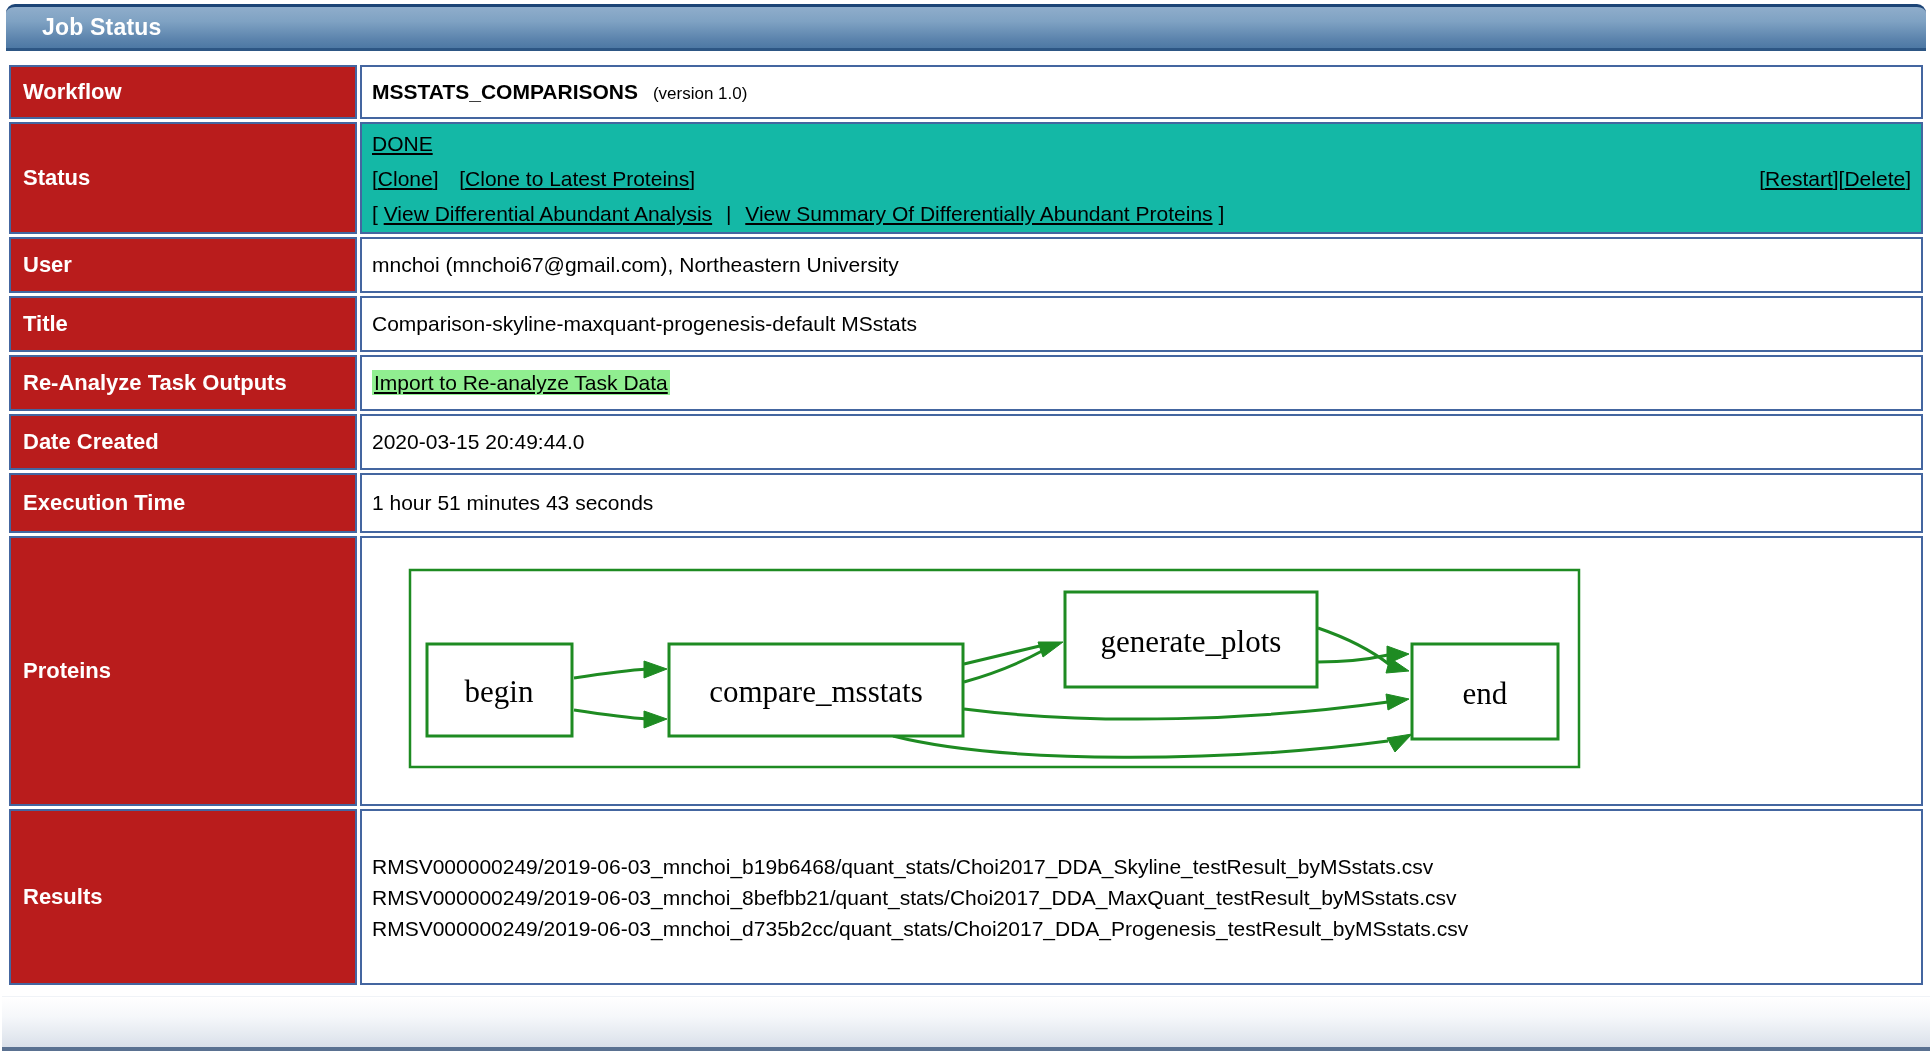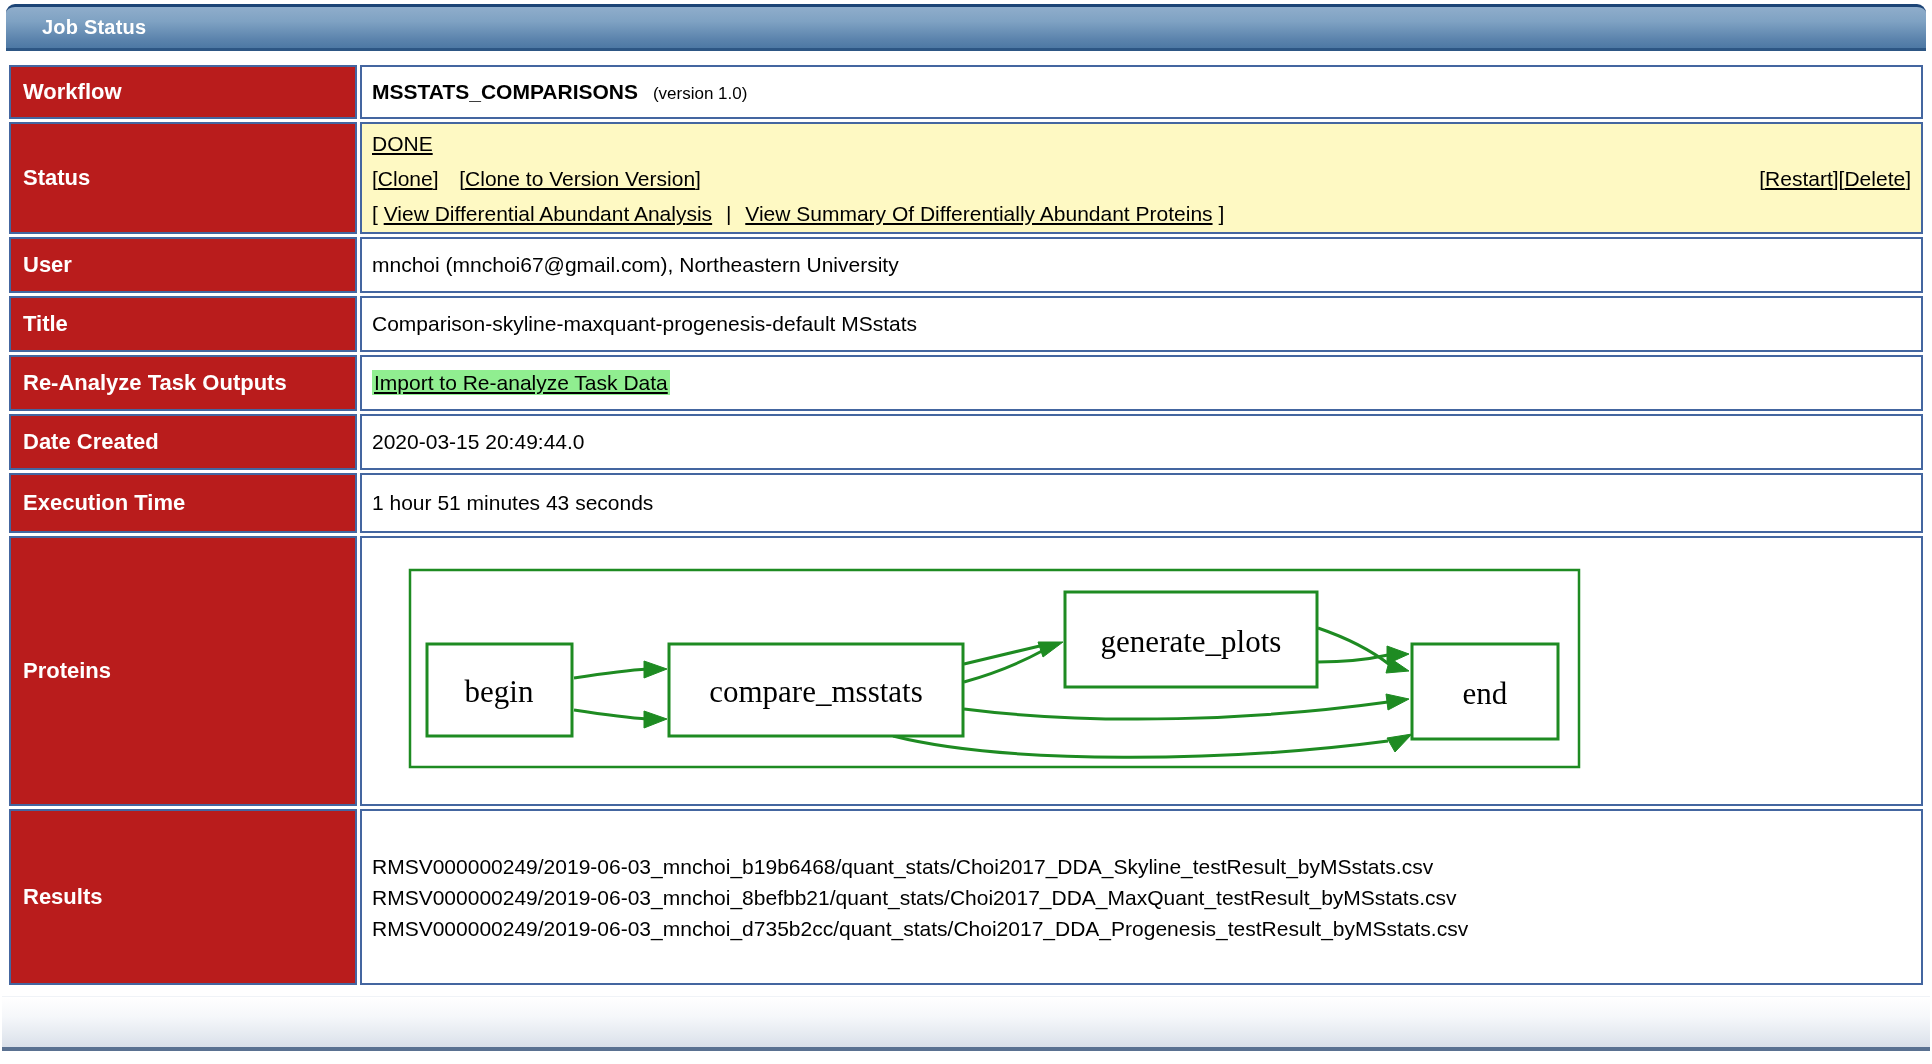--- a/index.html
+++ b/index.html
@@ -7,31 +7,31 @@
   .page{padding:4px 6px 0 6px;}
 
   
   .header-bar{
     height:41px;border-radius:9px 9px 0 0;
     border-top:3px solid #1c4476;
     background:linear-gradient(180deg,#8fadcb 0%,#7fa2c3 35%,#5c84ad 78%,#4d78a4 100%);
     border-bottom:3px solid #2d5684;
     display:flex;align-items:center;
   }
-  .header-bar .title{color:#ffffff;font-weight:bold;font-size:20px;padding-left:36px;letter-spacing:.2px;}
+  .header-bar .title{color:#ffffff;font-weight:bold;font-size:23px;padding-left:36px;letter-spacing:.2px;}
 
   
   table.status-table{border-collapse:separate;border-spacing:3px;width:1920px;margin:11px 0 0 0;}
   td{border:2px solid #4466a0;}
   td.lbl{
     background:#b91c1c;color:#ffffff;font-weight:bold;font-size:22px;
     width:332px;padding:0 0 0 12px;vertical-align:middle;
   }
   td.val{background:#ffffff;color:#000000;font-size:21px;padding:0 10px 0 10px;vertical-align:middle;}
-  td.green{background:#fef9c3;}
+  td.green{background:#14b8a6;}
   .ver{font-size:17px;font-weight:normal;}
   .wfname{font-weight:600;font-size:21px;}
 
   a{color:#000;text-decoration:underline;cursor:pointer;}
   .status-cell{padding:6px 10px;line-height:35px;font-size:21px;}
   .status-line2{display:flex;justify-content:space-between;}
   .pipe{margin:0 8px;}
   .sp{display:inline-block;width:9px;}
   .hl-link{background:#90ee90;padding:1px 2px;}
 
@@ -71,21 +71,21 @@
     <tr>
       <td class="lbl" style="height:108px">Status</td>
       <td class="val green status-cell">
         <div>
           <a>DONE</a>
         </div>
         <div class="status-line2">
           <span>
             <span>[</span><a>Clone</a><span>]</span>
             <span class="sp"></span>
-            <span>[</span><a>Clone to Version Version</a><span>]</span>
+            <span>[</span><a>Clone to Latest Proteins</a><span>]</span>
           </span>
           <span>
             <span>[</span><a>Restart</a><span>]</span><span>[</span><a>Delete</a><span>]</span>
           </span>
         </div>
         <div>
           <span>[</span>
           <a>View Differential Abundant Analysis</a>
           <span class="pipe">|</span>
           <a>View Summary Of Differentially Abundant Proteins</a>

